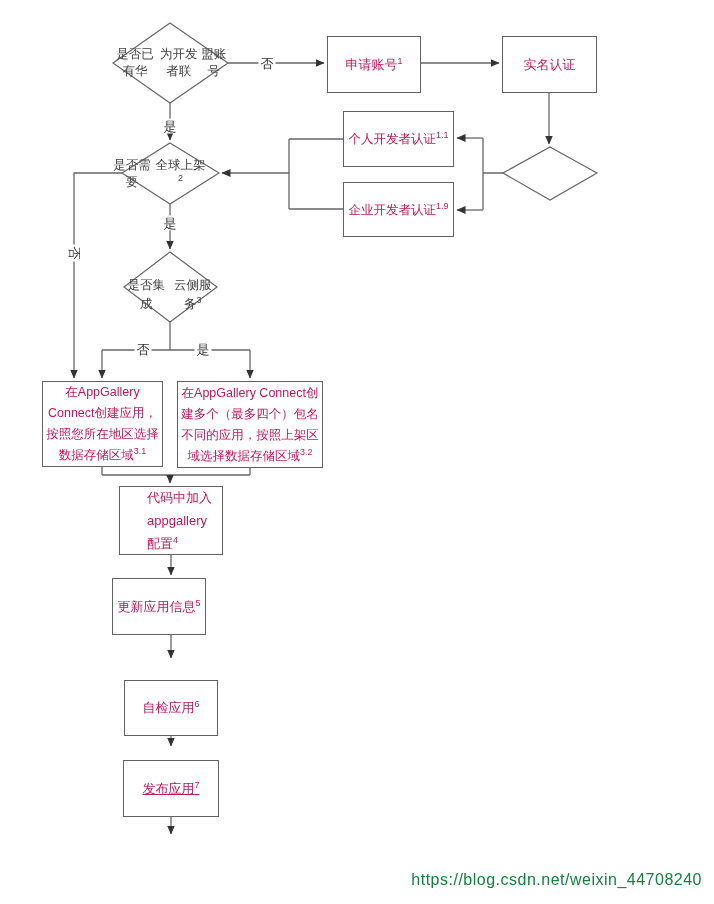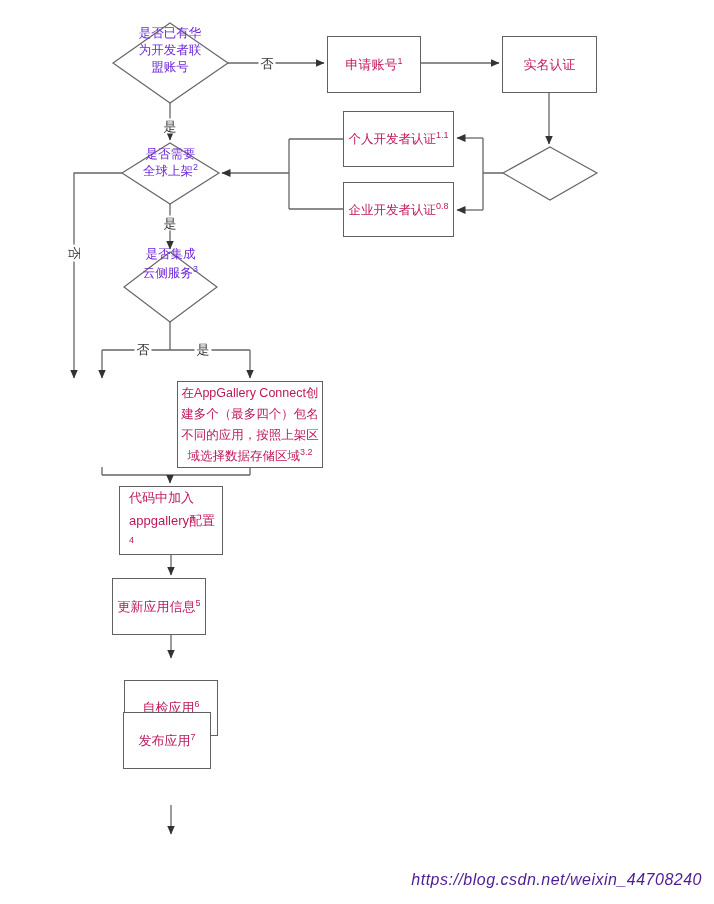--- a/index.html
+++ b/index.html
@@ -6,31 +6,31 @@
   body{width:714px;height:904px;overflow:hidden;position:relative;
        font-family:"Liberation Sans","DejaVu Sans",sans-serif;color:#333;}
   .canvas{position:absolute;left:0;top:0;width:714px;height:904px;}
   svg.wires{position:absolute;left:0;top:0;}
   .node{position:absolute;box-sizing:border-box;background:#fff;border:1px solid #616161;
         display:flex;align-items:center;justify-content:center;text-align:center;
         font-size:13px;line-height:20px;color:#be185d;}
   .node .lbl{display:inline-block;padding:0 3px;word-break:break-word;}
   sup{font-size:9px;line-height:0;}
   .multiline{line-height:21px;}
-  .leftalign{justify-content:flex-end;text-align:left;}
+  .leftalign{justify-content:flex-end;text-align:left;padding-left:18px;}
   .leftalign .lbl{padding-left:9px;line-height:23px;}
-  .dtext{position:absolute;display:flex;flex-direction:column;align-items:center;
-         justify-content:flex-start;text-align:center;font-size:12.5px;line-height:17px;color:#6d28d9;
+  .dtext{position:absolute;display:flex;align-items:center;
+         justify-content:flex-start;text-align:center;font-size:12.5px;line-height:17px;color:#404040;
          pointer-events:none;}
   .dline{display:block;}
   .elabel{position:absolute;transform:translate(-50%,-50%);background:#fff;
           font-size:13px;color:#333;padding:0 2px;line-height:15px;}
   .elabel.rot{transform:translate(-50%,-50%) rotate(90deg);}
-  .watermark{position:absolute;right:12px;top:871px;font-size:16px;color:#4c1d95;
-             letter-spacing:0.5px;font-style:italic;}
+  .watermark{position:absolute;right:12px;top:871px;font-size:16px;color:#15803d;
+             letter-spacing:0.5px;}
 </style>
 </head>
 <body>
 
 <div class="canvas">
 
   <svg class="wires" width="714" height="904" viewBox="0 0 714 904">
     <defs>
       <marker id="arw" markerWidth="10" markerHeight="9" refX="8.5" refY="4" orient="auto" markerUnits="userSpaceOnUse">
         <path d="M0,0 L9,4 L0,8 Z" fill="#333"></path>
@@ -69,67 +69,70 @@
     </g>
   </svg>
 
   <div class="dtext" style="left:113px;top:25px;width:114px;height:76px;">
     <span class="dline">是否已有华</span>
     <span class="dline">为开发者联</span>
     <span class="dline">盟账号</span>
   </div>
 
 
-  <div class="dtext" style="left:122px;top:146px;width:97px;height:56px;">
+  <div class="dtext" style="left:109px;top:146px;width:97px;height:56px;">
     <span class="dline">是否需要</span>
     <span class="dline"><span>全球上架</span><sup>2</sup></span>
   </div>
 
-  <div class="dtext" style="left:124px;top:246px;width:93px;height:62px;line-height:19px;font-family:Liberation Mono, monospace;">
+  <div class="dtext" style="left:124px;top:264px;width:93px;height:62px;line-height:19px;">
     <span class="dline">是否集成</span>
     <span class="dline"><span>云侧服务</span><sup>3</sup></span>
   </div>
 
   <div class="node" style="left:327px;top:36px;width:94px;height:57px;">
     <span class="lbl"><span>申请账号</span><sup>1</sup></span>
   </div>
 
   <div class="node" style="left:502px;top:36px;width:95px;height:57px;">
     <span class="lbl">实名认证</span>
   </div>
 
   <div class="node" style="left:343px;top:111px;width:111px;height:56px;font-size:12.5px;">
     <span class="lbl"><span>个人开发者认证</span><sup>1.1</sup></span>
   </div>
 
   <div class="node" style="left:343px;top:182px;width:111px;height:55px;font-size:12.5px;">
-    <span class="lbl"><span>企业开发者认证</span><sup>0.8</sup></span>
+    <span class="lbl"><span>企业开发者认证</span><sup>1.9</sup></span>
   </div>
 
+  <div class="node multiline" style="left:42px;top:381px;width:121px;height:86px;font-size:12.5px;">
+    <span class="lbl"><span>在AppGallery Connect创建应用，按照您所在地区选择数据存储区域</span><sup>3.1</sup></span>
+  </div>
 
   <div class="node multiline" style="left:177px;top:381px;width:146px;height:87px;font-size:12.5px;">
     <span class="lbl"><span>在AppGallery Connect创建多个（最多四个）包名不同的应用，按照上架区域选择数据存储区域</span><sup>3.2</sup></span>
   </div>
 
   <div class="node leftalign" style="left:119px;top:486px;width:104px;height:69px;">
     <span class="lbl">
       <span style="display:block;">代码中加入</span>
       <span style="display:block;"><span>appgallery配置</span><sup>4</sup></span>
     </span>
   </div>
 
   <div class="node" style="left:112px;top:578px;width:94px;height:57px;">
     <span class="lbl"><span>更新应用信息</span><sup>5</sup></span>
   </div>
 
   <div class="node" style="left:124px;top:680px;width:94px;height:56px;">
     <span class="lbl"><span>自检应用</span><sup>6</sup></span>
   </div>
 
-  <div class="node" style="left:123px;top:712px;width:88px;height:57px;">
+  <div class="node" style="left:123px;top:760px;width:96px;height:57px;text-decoration:underline;">
     <span class="lbl"><span>发布应用</span><sup>7</sup></span>
   </div>
 
 
   <span class="elabel" style="left:267px;top:63px;">否</span>
   <span class="elabel" style="left:170px;top:126px;">是</span>
   <span class="elabel" style="left:170px;top:223px;">是</span>
   <span class="elabel rot" style="left:74px;top:253px;">否</span>
   <span class="elabel" style="left:143px;top:349px;">否</span>
   <span class="elabel" style="left:203px;top:349px;">是</span>

